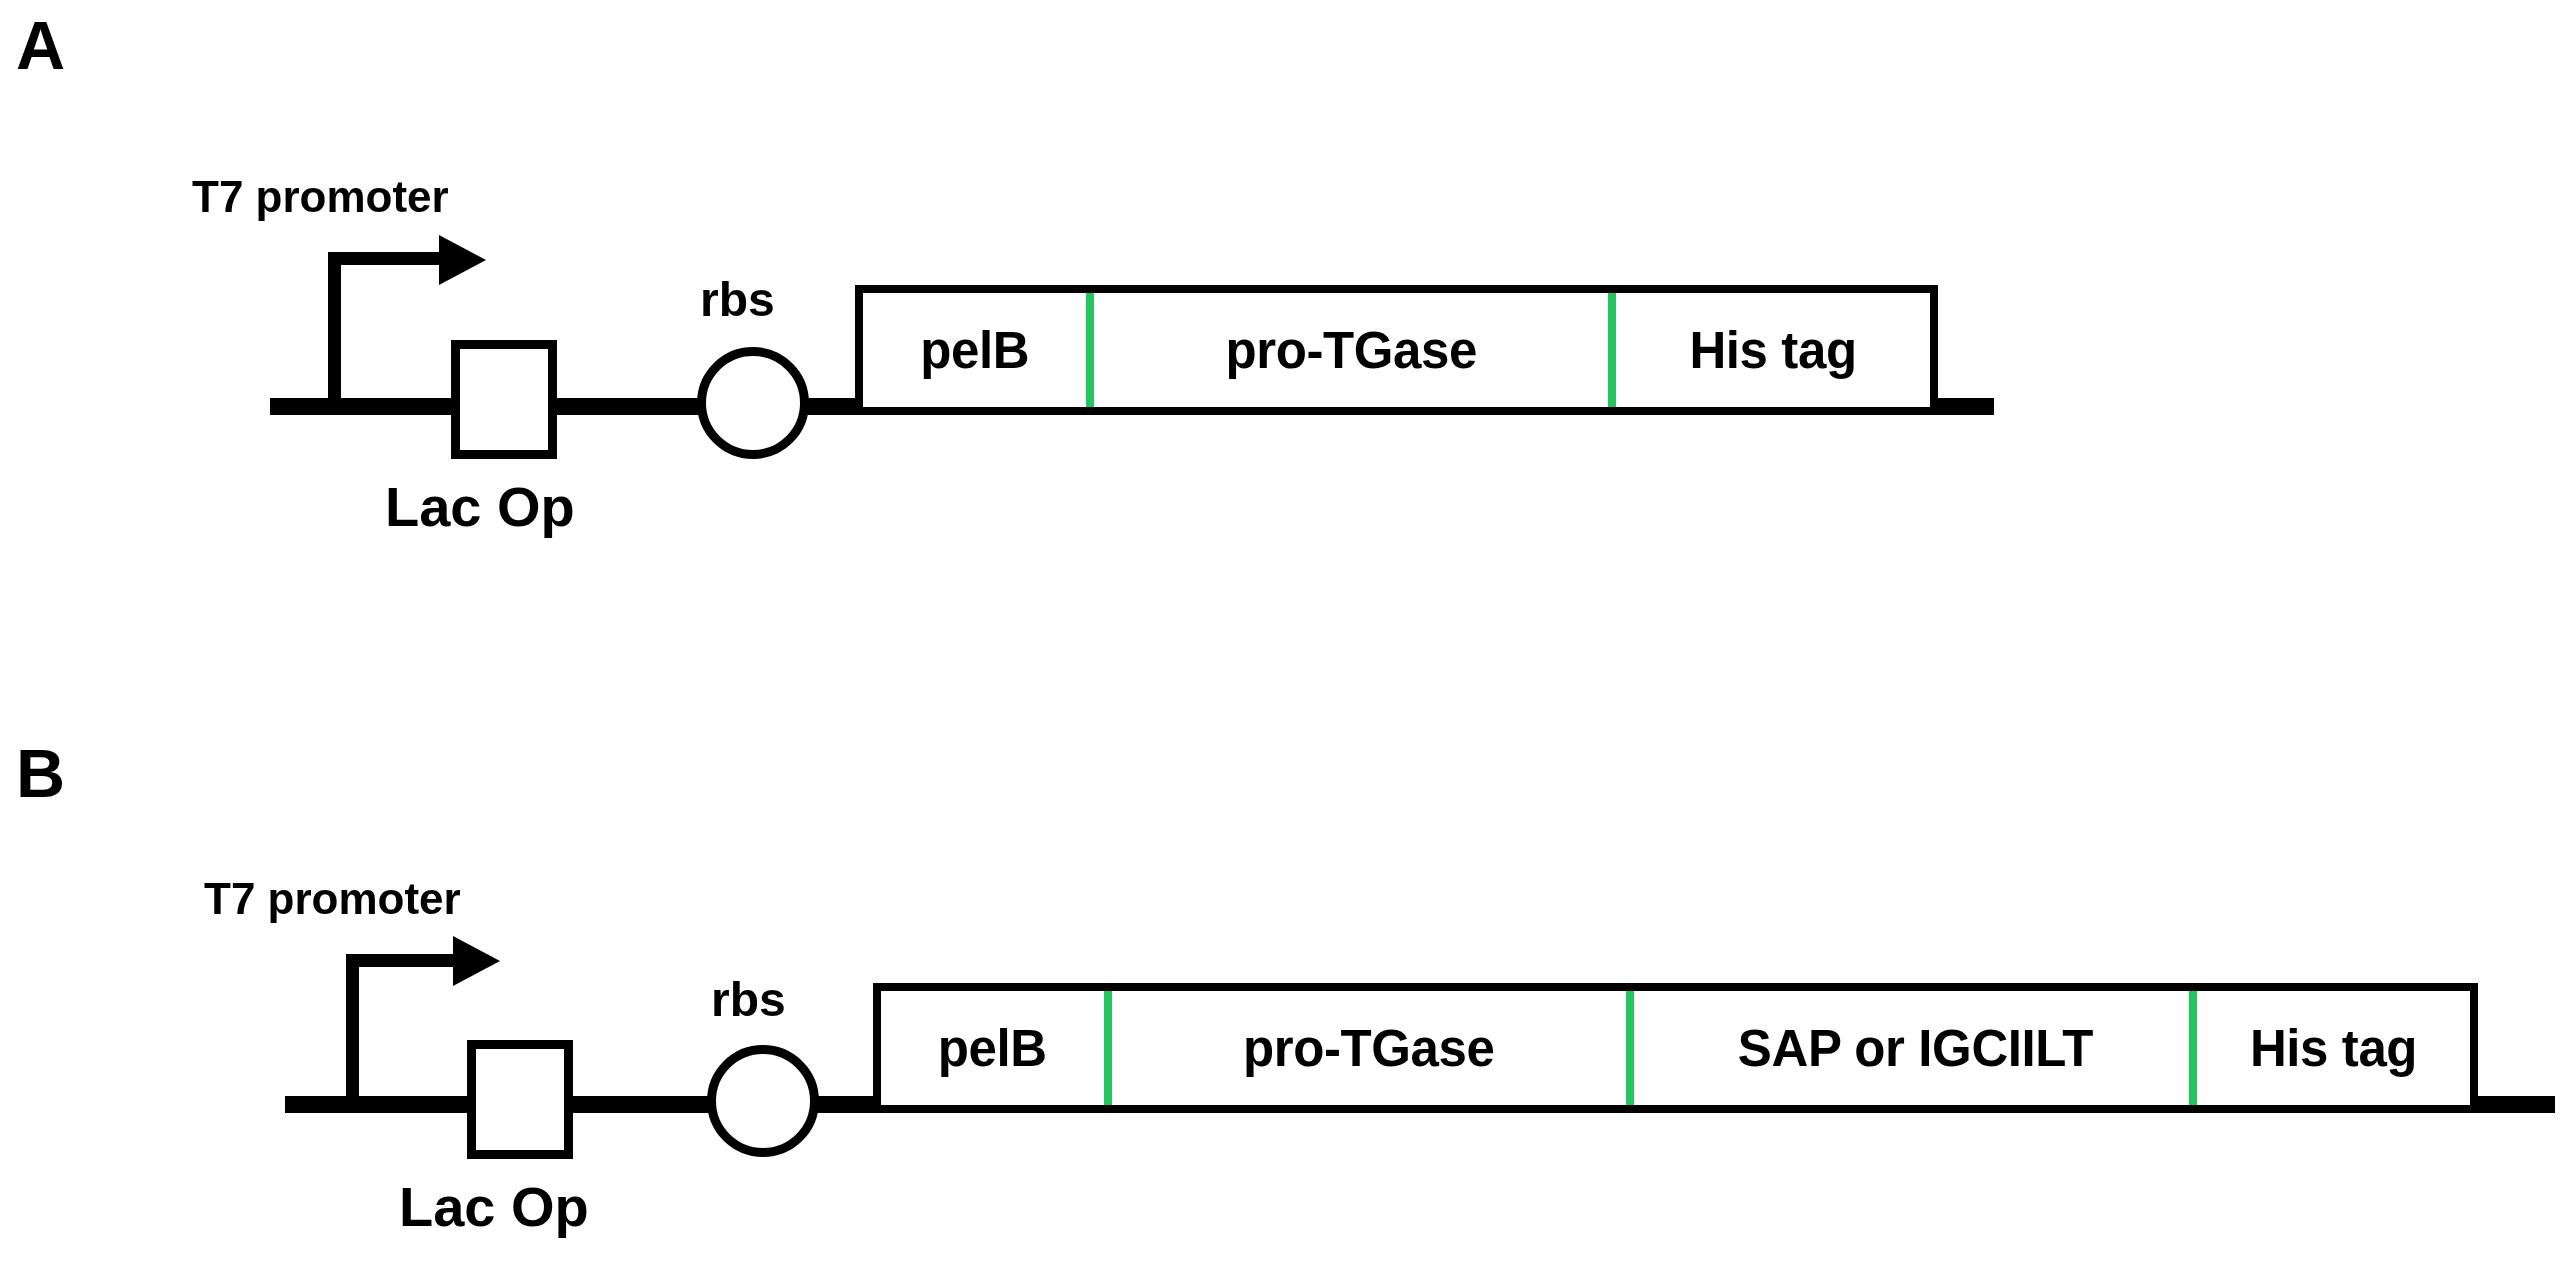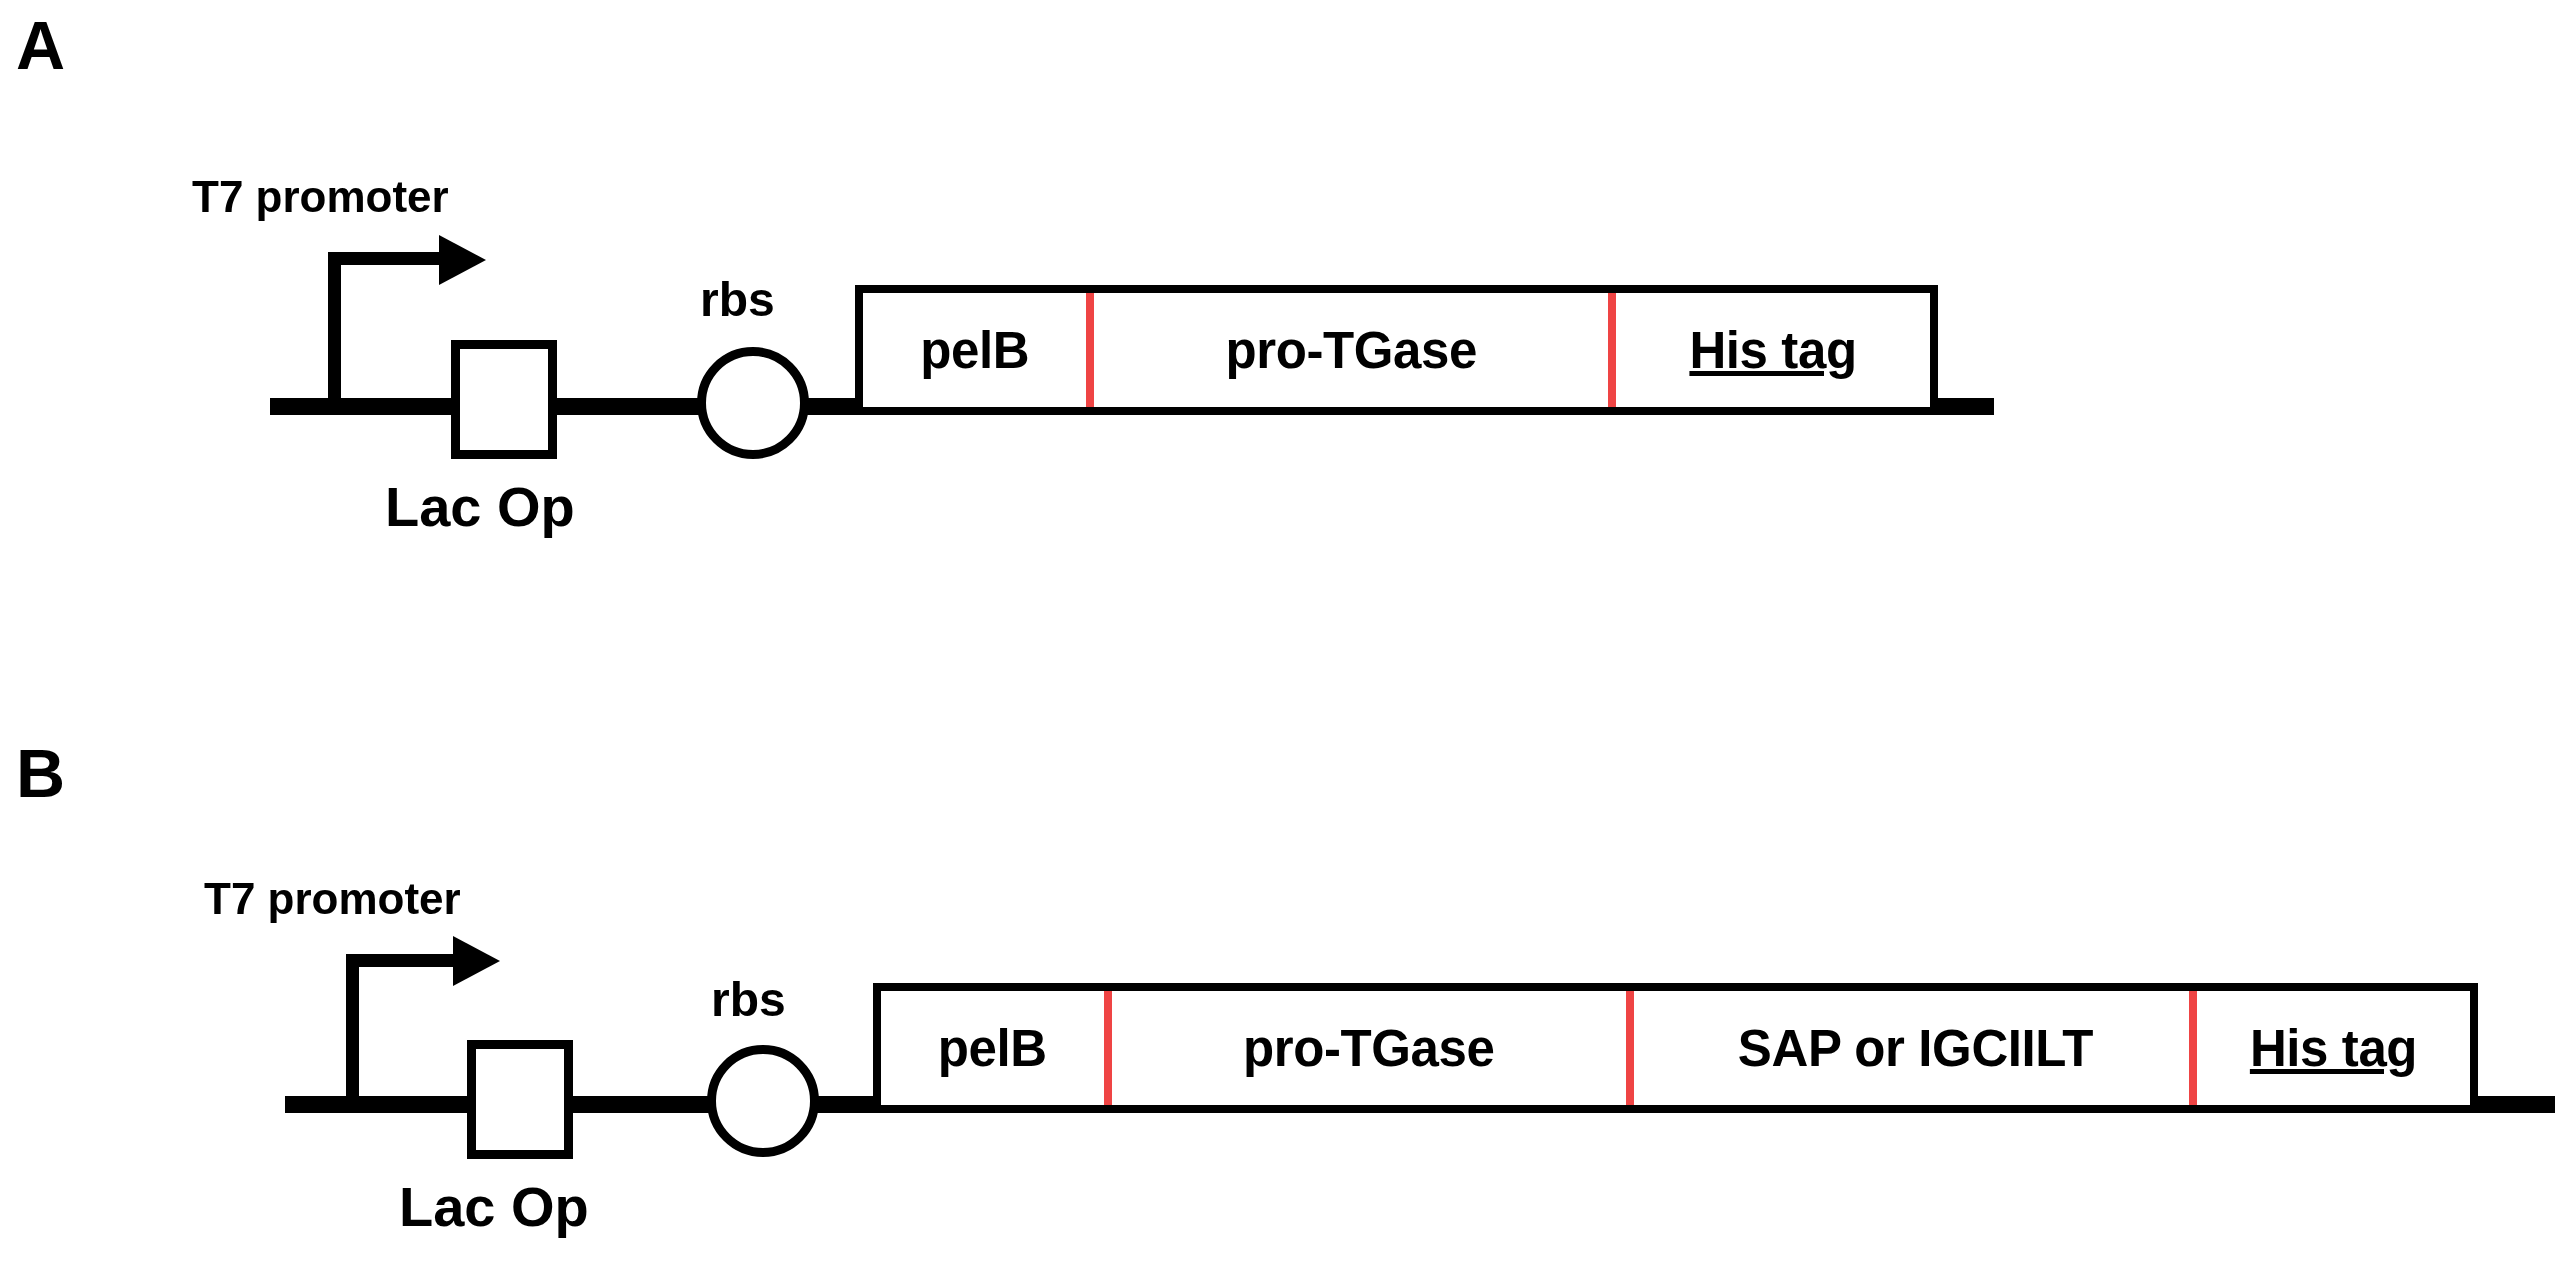--- a/index.html
+++ b/index.html
@@ -107,31 +107,30 @@
   .cassette {
     position: absolute;
     display: flex;
     flex-direction: row;
     box-sizing: border-box;
     border: 8px solid #000000;
     background: #ffffff;
   }
   .cassette-seg {
     box-sizing: border-box;
-    border-right: 8px solid #ef4444;
+    border-right: 8px solid #22c55e;
     display: flex;
     align-items: center;
     justify-content: center;
     background: #ffffff;
     height: 100%;
     overflow: hidden;
   }
   .cassette-seg:last-child {
     border-right: none;
-    text-decoration: underline;
   }
   .cassette-seg span {
     font-size: 51px;
     font-weight: bold;
     white-space: nowrap;
     line-height: 1;
     letter-spacing: -0.4px;
   }
 </style>
 </head>

